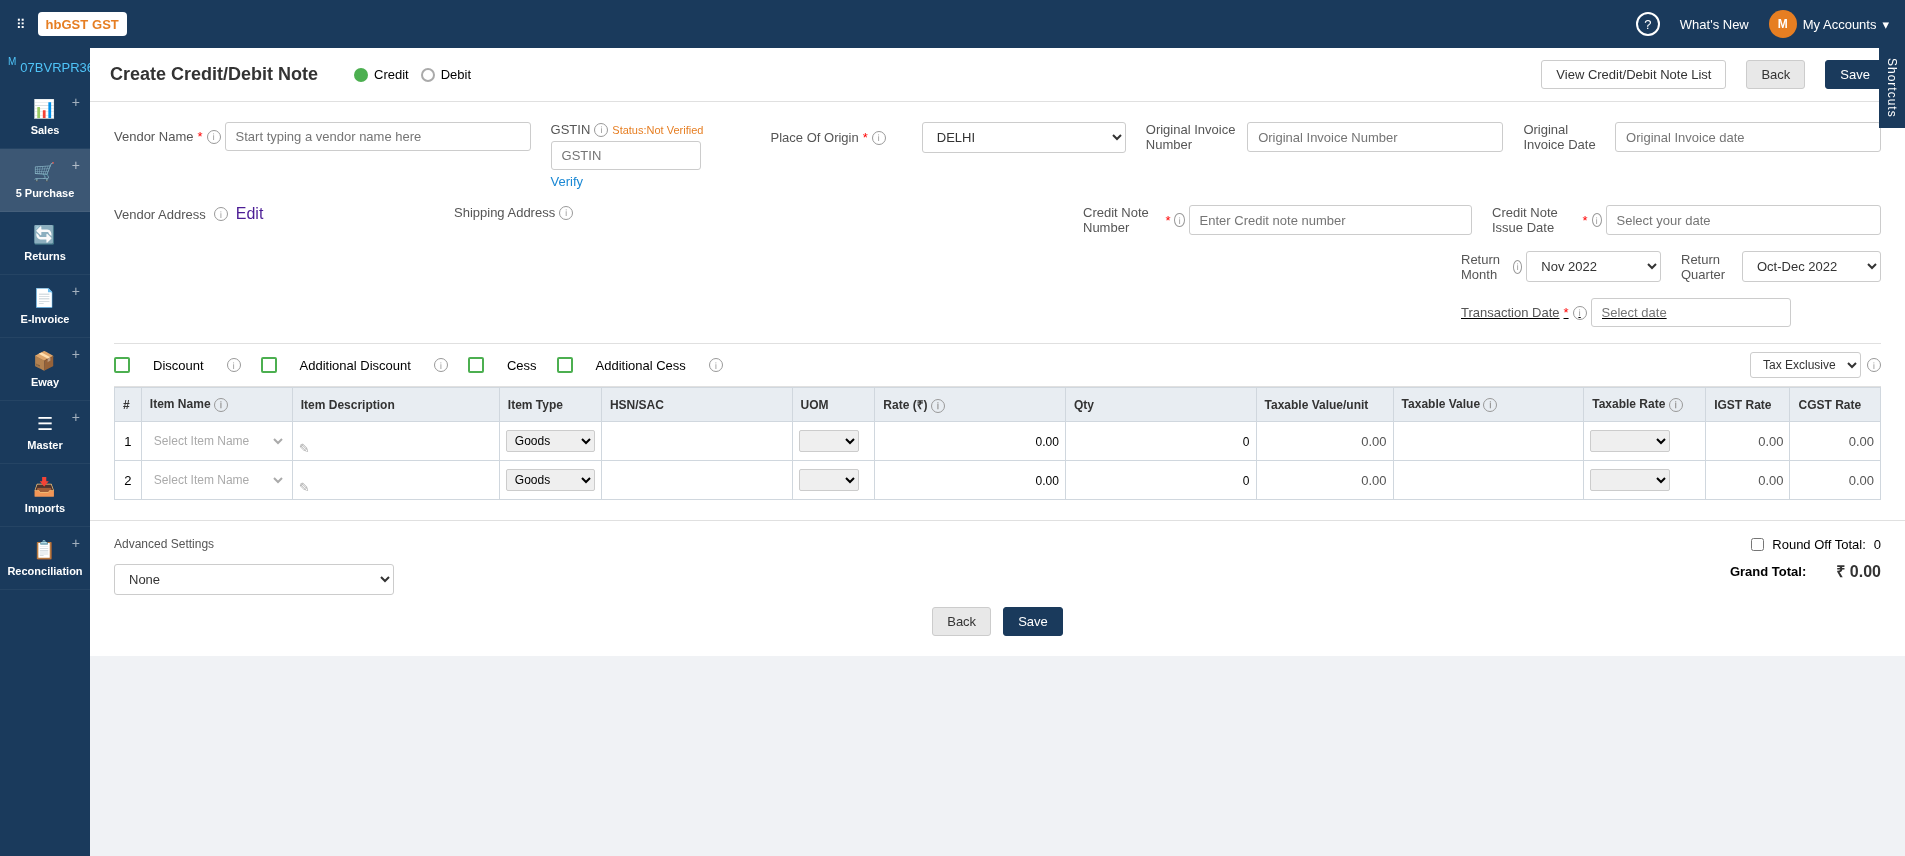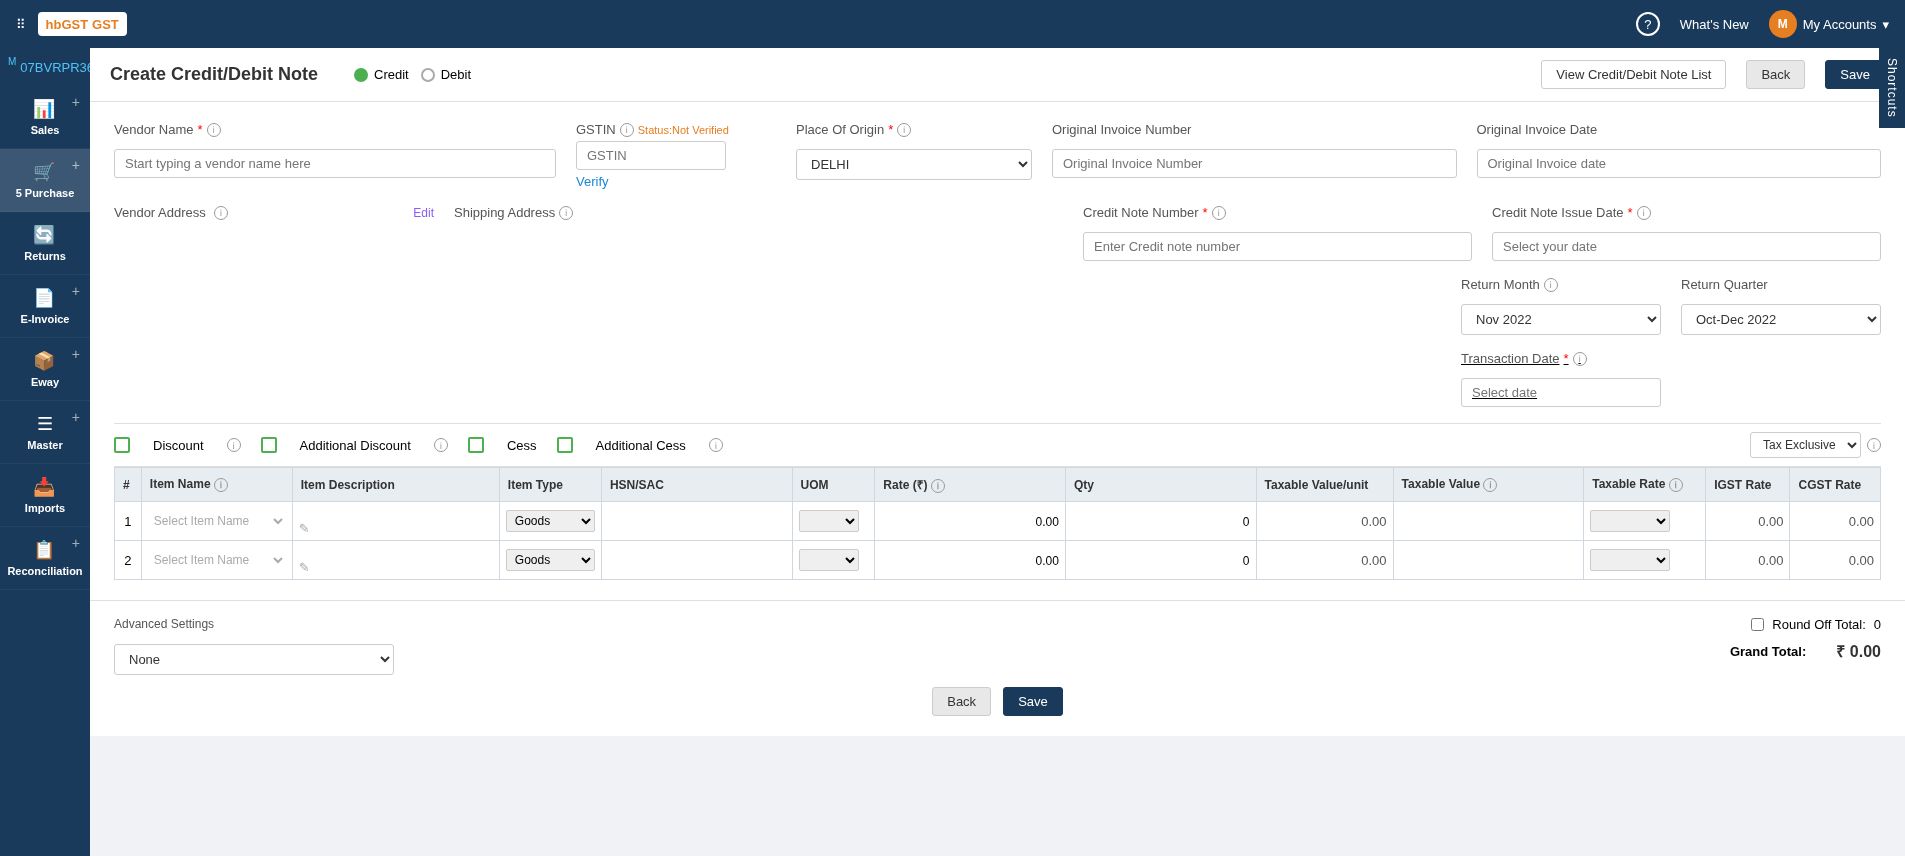--- a/index.html
+++ b/index.html
@@ -111,50 +111,50 @@
       letter-spacing: 1px;
     }
 
     
     .form-area {
       background: white;
       margin: 0;
       padding: 20px 24px;
     }
     .form-row { display: flex; gap: 20px; margin-bottom: 16px; align-items: flex-start; }
-    .form-group { display: flex; flex-direction: column; gap: 12px; }
+    .form-group { display: flex; flex-direction: row; gap: 4px; }
     .form-label { font-size: 12px; color: #555; display: flex; align-items: center; gap: 4px; }
     .form-label .required { color: red; }
     .info-icon { width: 14px; height: 14px; border: 1px solid #999; border-radius: 50%; display: inline-flex; align-items: center; justify-content: center; font-size: 9px; color: #999; cursor: help; }
     .form-input {
       border: 1px solid #ccc;
       border-radius: 3px;
       padding: 6px 10px;
       font-size: 13px;
       color: #333;
       background: white;
     }
     .form-select {
       border: 1px solid #ccc;
       border-radius: 3px;
       padding: 6px 10px;
       font-size: 13px;
       color: #333;
       background: white;
       appearance: auto;
     }
-    .vendor-name-input { width: 442px; }
+    .vendor-name-input { width: 306px; }
     .gstin-section { display: flex; flex-direction: column; gap: 4px; }
     .gstin-row { display: flex; align-items: center; gap: 8px; }
     .verify-link { color: #1a88d4; cursor: pointer; font-size: 13px; }
-    .place-of-origin { width: 236px; }
+    .place-of-origin { width: 204px; margin-left: 32px; }
 
     
     .vendor-address-label { display: flex; align-items: center; gap: 8px; }
-    .edit-link { color: #8b5cf6; cursor: pointer; font-size: 12px; }
+    .edit-link { color: #4c1d95; cursor: pointer; font-size: 16px; }
 
     
     .table-options {
       display: flex;
       align-items: center;
       padding: 8px 0;
       gap: 20px;
       border-top: 1px solid #e0e0e0;
       border-bottom: 1px solid #e0e0e0;
       margin-bottom: 0;

